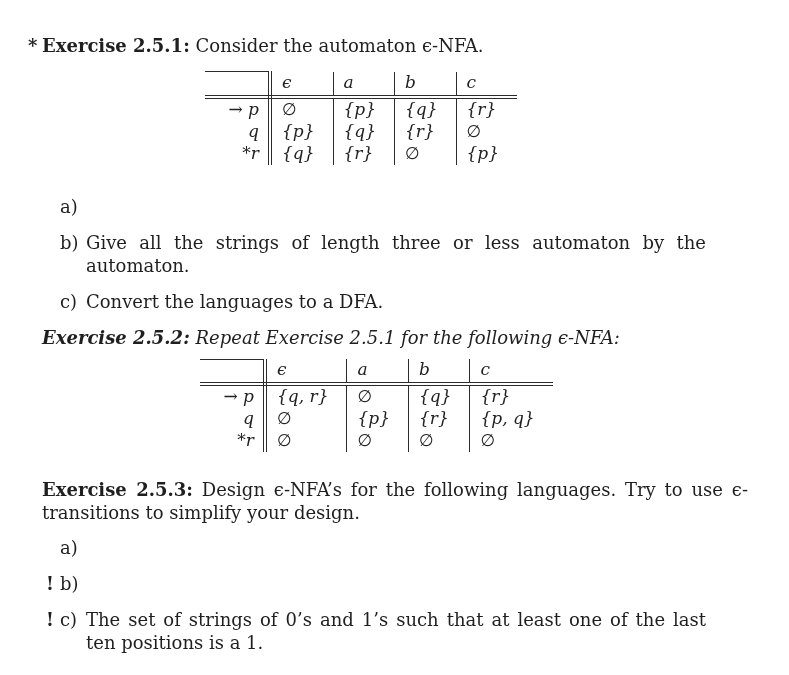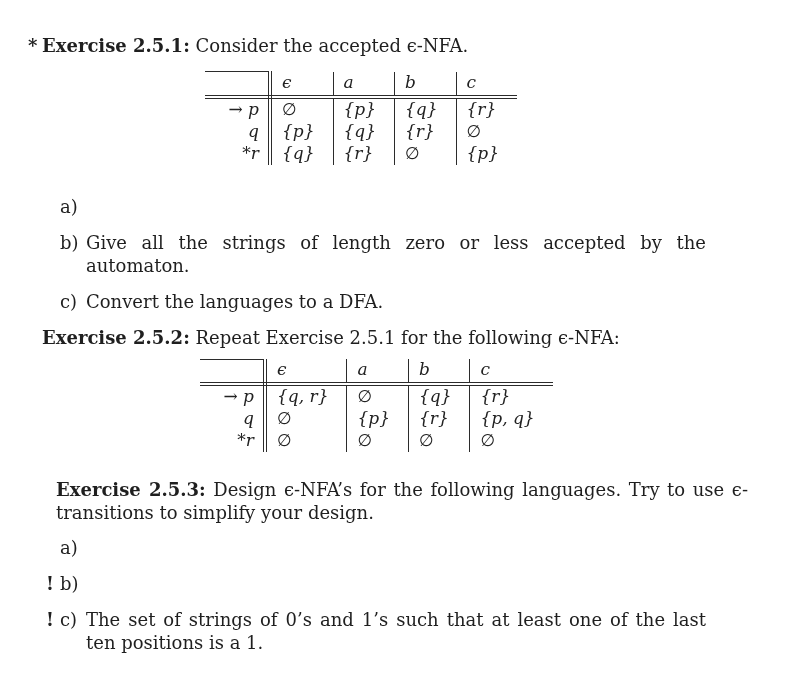--- a/index.html
+++ b/index.html
@@ -30,32 +30,32 @@
   .t2 { margin:10px 0 0 158px; }
   
   .items { margin:0; }
   .items-1 { margin-top:30px; }
   .items-3 { margin-top:12px; }
   .item { display:flex; margin-bottom:13px; }
   .item:last-child { margin-bottom:0; }
   .bang { flex:none; width:14px; margin-left:4px; font-weight:bold; }
   .ilabel { flex:none; width:26px; }
   .itext { flex:none; width:620px; text-align:justify; }
-  .h2 { margin-top:13px; }
-  .h3 { margin-top:26px;margin-left:14px; }
+  .h2 { margin-top:13px;font-style:italic; }
+  .h3 { margin-top:26px; }
 </style>
 </head>
 <body>
 
 <div class="page">
 
   <p class="heading h1">
     <span class="star">*</span>
     <span class="exlabel">Exercise 2.5.1:</span>
-    <span>Consider the accepted ϵ-NFA.</span>
+    <span>Consider the automaton ϵ-NFA.</span>
   </p>
 
   <table class="nfa t1">
     <thead>
       <tr>
         <th class="stub"></th>
         <th>ϵ</th>
         <th class="sep">a</th>
         <th class="sep">b</th>
         <th class="sep">c</th>
@@ -87,21 +87,21 @@
   </table>
 
   <div class="items items-1">
     <div class="item">
       <span class="bang"></span>
       <span class="ilabel">a)</span>
     </div>
     <div class="item">
       <span class="bang"></span>
       <span class="ilabel">b)</span>
-      <div class="itext">Give all the strings of length zero or less accepted by the automaton.</div>
+      <div class="itext">Give all the strings of length three or less automaton by the automaton.</div>
     </div>
     <div class="item">
       <span class="bang"></span>
       <span class="ilabel">c)</span>
       <div class="itext">Convert the languages to a DFA.</div>
     </div>
   </div>
 
   <p class="heading h2">
     <span class="exlabel">Exercise 2.5.2:</span>

